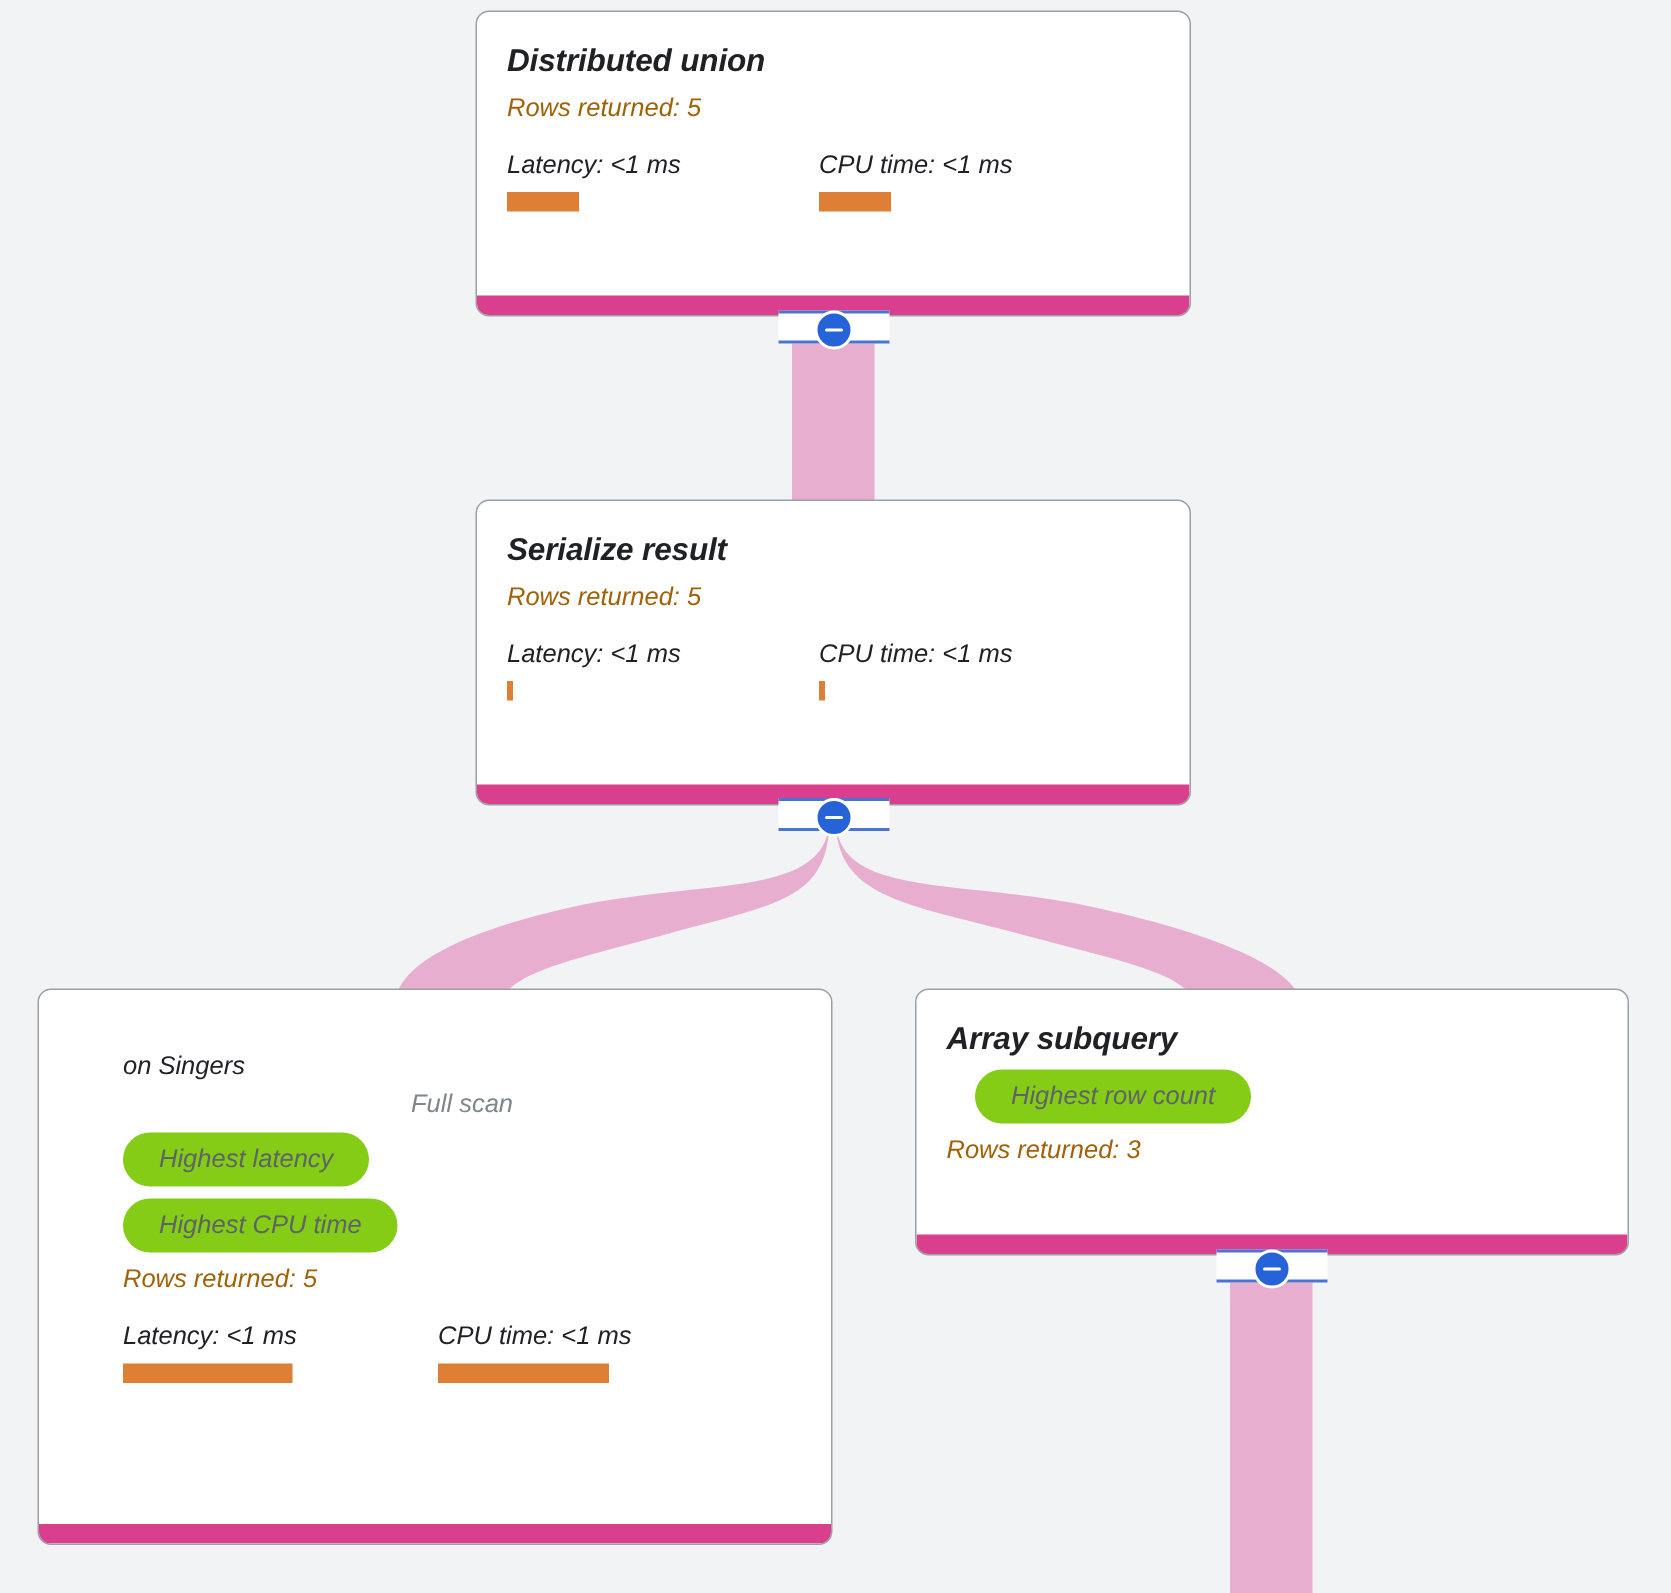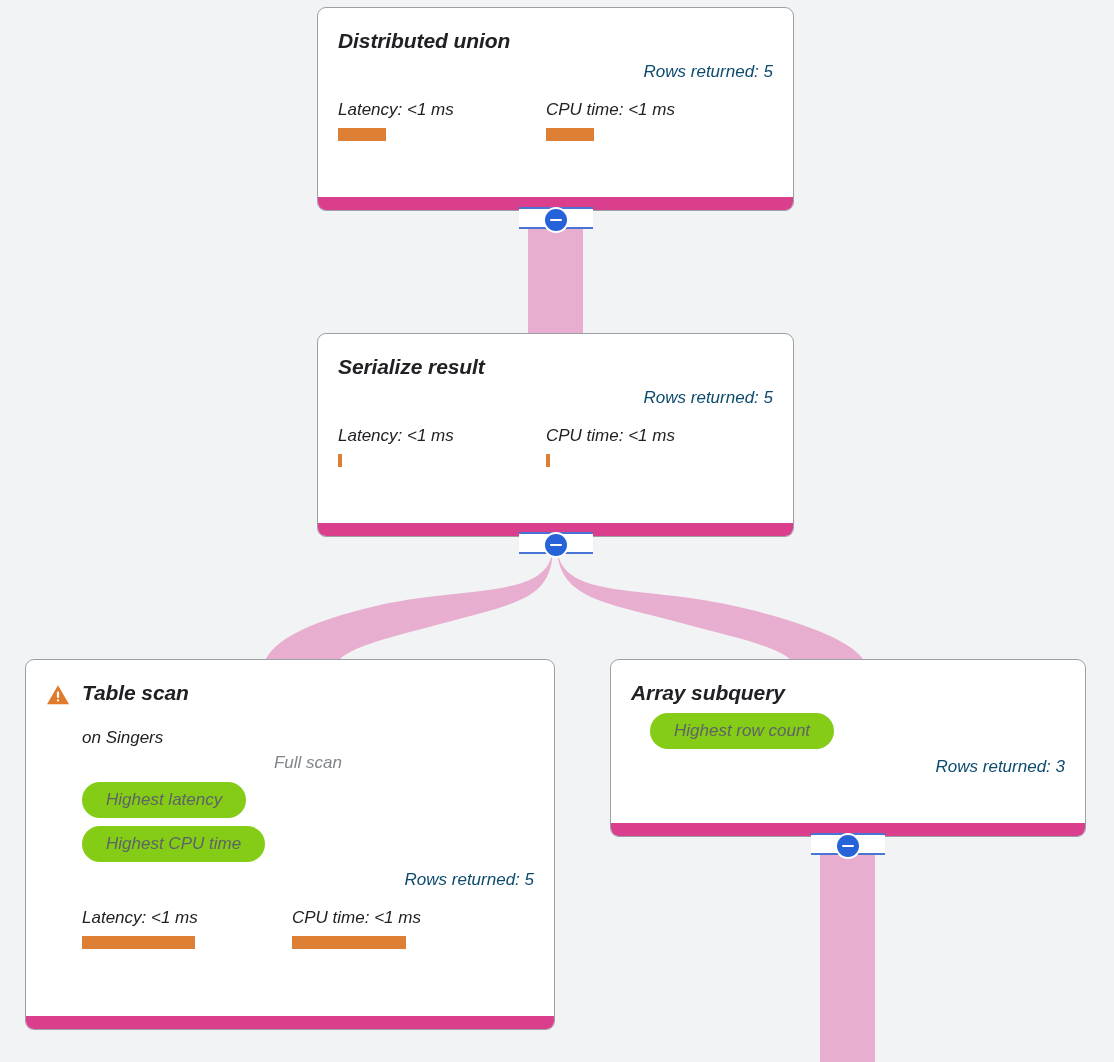--- a/index.html
+++ b/index.html
@@ -80,24 +80,23 @@
     line-height: 25px;
     margin-top: 18px;
   }
   .sub-line.muted {
     color: #80868b;
     margin-top: 0;
     text-align: center;
   }
   .rows-line {
     font-size: 17px;
-    color: #0c4a6e;
+    color: #a16207;
     line-height: 24px;
     margin-top: 6px;
-    text-align: right;
   }
 
   .badges {
     margin-top: 7px;
     display: flex;
     flex-direction: column;
     align-items: flex-start;
     gap: 8px;
   }
   .badge {
@@ -243,28 +242,20 @@
     <div class="node-accent"></div>
   </div>
 
   <div class="toggle" style="left:519px; top:532px;">
     <div class="rail"></div>
     <div class="knob"></div>
   </div>
 
   <div class="node has-warning" style="left:25px; top:659px; width:530px; height:371px;">
     <div class="node-body">
-      <div class="title-row">
-        <svg class="warn-icon" viewBox="0 0 24 24" xmlns="http://www.w3.org/2000/svg">
-          <path d="M12 2.2 L23 21.3 L1 21.3 Z" fill="#e07b2b"></path>
-          <rect x="10.9" y="8.4" width="2.2" height="6.6" rx="1" fill="#ffffff"></rect>
-          <rect x="10.9" y="16.3" width="2.2" height="2.3" rx="1" fill="#ffffff"></rect>
-        </svg>
-        <div class="node-title">Table scan</div>
-      </div>
 
       <div class="indented">
         <div class="sub-line">on Singers</div>
         <div class="sub-line muted">Full scan</div>
 
         <div class="badges">
           <div class="badge">Highest latency</div>
           <div class="badge">Highest CPU time</div>
         </div>
 

